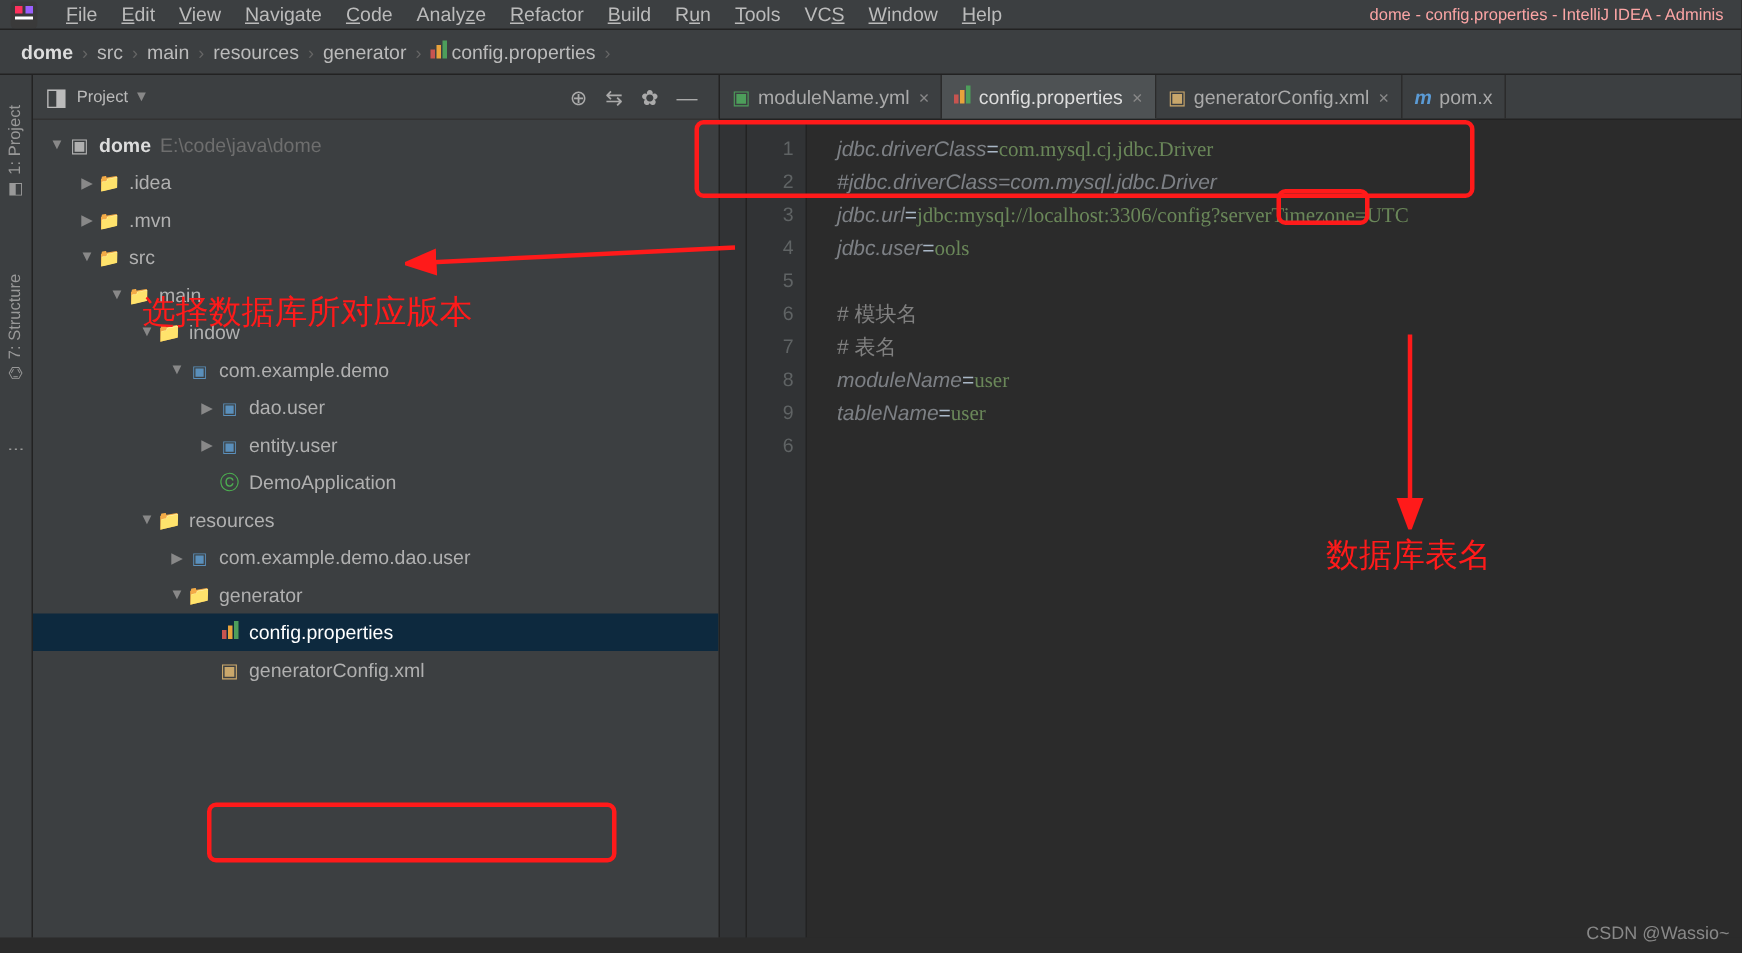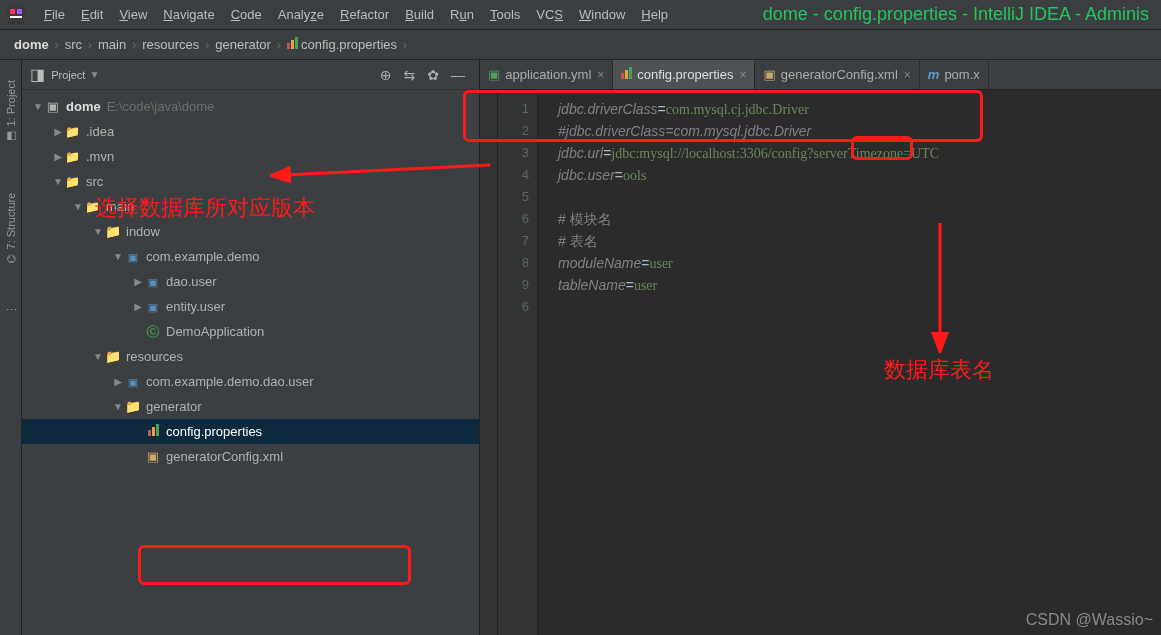--- a/index.html
+++ b/index.html
@@ -1,23 +1,23 @@
 <!DOCTYPE html>
 <html><head>
 <meta charset="utf-8">
 <style>
 * { margin: 0; padding: 0; box-sizing: border-box; font-family: "Segoe UI", Arial, sans-serif; }
 body { background: #2b2b2b; color: #bbb; width: 1161px; height: 635px; overflow: hidden; position: relative; }
 
 
-.menubar { height: 30px; background: #3c3f41; display: flex; align-items: center; padding: 0 6px; border-bottom: 1px solid #222; }
+.menubar { height: 20px; background: #3c3f41; display: flex; align-items: center; padding: 0 6px; border-bottom: 1px solid #222; }
 .menubar .logo { width: 20px; height: 20px; margin-right: 10px; display: flex; align-items: center; justify-content: center; }
 .menubar .item { padding: 0 8px; font-size: 13px; color: #bbb; cursor: pointer; }
 .menubar .item u { text-decoration: underline; }
-.menubar .title { margin-left: auto; font-size: 18px; color: #22c55e; padding-right: 6px; white-space: nowrap; }
+.menubar .title { margin-left: auto; font-size: 11px; color: #fca5a5; padding-right: 6px; white-space: nowrap; }
 
 
 .crumbbar { height: 30px; background: #3c3f41; display: flex; align-items: center; padding: 0 14px; font-size: 13px; border-bottom: 1px solid #222; }
 .crumbbar .crumb { color: #bbb; cursor: pointer; }
 .crumbbar .crumb.bold { font-weight: bold; color: #ddd; }
 .crumbbar .sep { color: #666; padding: 0 6px; font-size: 12px; }
 .crumbbar .propicon { display: inline-block; vertical-align: middle; margin-right: 3px; }
 
 
 .main { display: flex; height: calc(100% - 60px); }
@@ -60,21 +60,21 @@
 .c-eq { color: #a9b7c6; }
 .c-val { color: #6a8759; font-family: Liberation Serif, serif; }
 .c-cmt { color: #7d8085; font-style: italic; }
 .c-cmt2 { color: #808080; }
 
 
 .ann-box1 { position: absolute; border: 3px solid #ff1a1a; border-radius: 6px; pointer-events: none; }
 .ann-arrow { position: absolute; pointer-events: none; }
 .ann-text { position: absolute; color: #ff1a1a; font-size: 22px; font-weight: 500; pointer-events: none; }
 
-.watermark { position: absolute; right: 8px; bottom: 6px; font-size: 16px; color: #888; margin-left: 16px; }
+.watermark { position: absolute; right: 8px; bottom: 6px; font-size: 12px; color: #888; margin-left: 16px; }
 
 
 .folder-icon::before { content: "📁"; font-size: 12px; }
 .pkg-icon::before { content: "▣"; font-size: 11px; color: #5a8fbb; }
 .demo-icon { color:#4caf50; }
 .prop-bars { display:inline-flex; gap:1px; align-items:flex-end; height:12px; }
 .prop-bars span { width:3px; display:block; }
 .prop-bars .b1{ height:6px; background:#c75450;}
 .prop-bars .b2{ height:9px; background:#e8a23b;}
 .prop-bars .b3{ height:12px; background:#4d9e5b;}
@@ -235,21 +235,21 @@
       </div>
 
       <div class="ann-box1" style="left:116px; top:455px; width:273px; height:40px;"></div>
     </div>
   </div>
 
   <div class="editor">
     <div class="tabs">
       <div class="tab">
         <span class="ticon" style="color:#4d9e5b">▣</span>
-        <span>application.yml</span>
+        <span>moduleName.yml</span>
         <span class="close">×</span>
       </div>
       <div class="tab active">
         <span class="ticon"><span class="prop-bars">
               <span class="b1"></span>
               <span class="b2"></span>
               <span class="b3"></span>
             </span></span>
         <span>config.properties</span>
         <span class="close">×</span>

